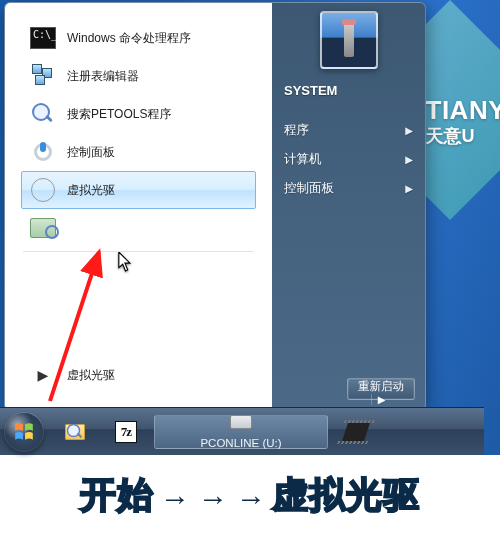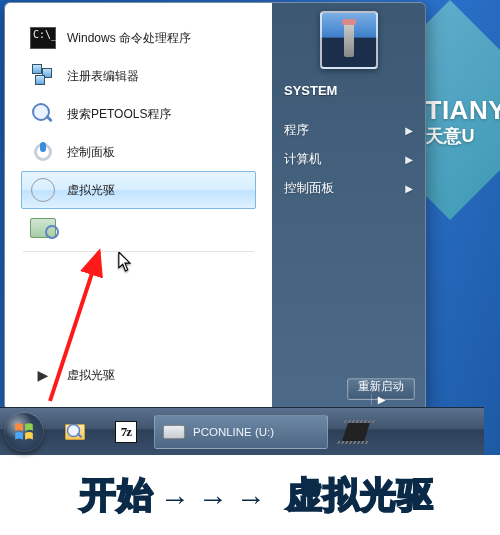--- a/index.html
+++ b/index.html
@@ -123,37 +123,36 @@
   }
   .tb-btn {
     height:34px; min-width:44px; padding:0 6px;
     display:flex; align-items:center; justify-content:center;
     border-radius:3px;
     color:#eef3f9;
   }
   .tb-btn.active {
     background: linear-gradient(#6d88a5,#4c6684);
     border:1px solid rgba(255,255,255,.25);
-    min-width:174px; justify-content:flex-start; gap:8px; padding:0 8px;
-    font-size:11.5px; font-family: Tahoma, monospace;
+    min-width:174px; justify-content:center; gap:8px; padding:0 8px;
+    font-size:11.5px; font-family: Tahoma, monospace; flex-direction: column;
   }
   .tb-ico { width:22px; height:22px; display:flex; align-items:center; justify-content:center; }
 
   
   .caption {
     height:80px; display:flex; align-items:center; justify-content:center; gap:4px;
     background:#fff;
   }
   .cap-word {
     font-size:36px; font-weight:900;
     color:#0f766e; -webkit-text-stroke: 2px #0a2a47;
     text-shadow: 1px 1px 0 #0a2a47;
     font-family: Liberation Mono, monospace;
     letter-spacing:1px;
-    margin-left:14px;
   }
   .cap-arrow {
     font-size:30px; color:#0a2a47; font-weight:900;
     padding:0 2px;
   }
 
   
   .pix-cd { width:24px;height:24px;border-radius:50%;
     background: radial-gradient(circle,#fff 0 18%,#f4b650 19% 34%,#eee 35% 55%,
       conic-gradient(#c7d9f6,#f6c7e9,#c7f6d0,#f6f1c7,#c7d9f6) 55% 100%);

